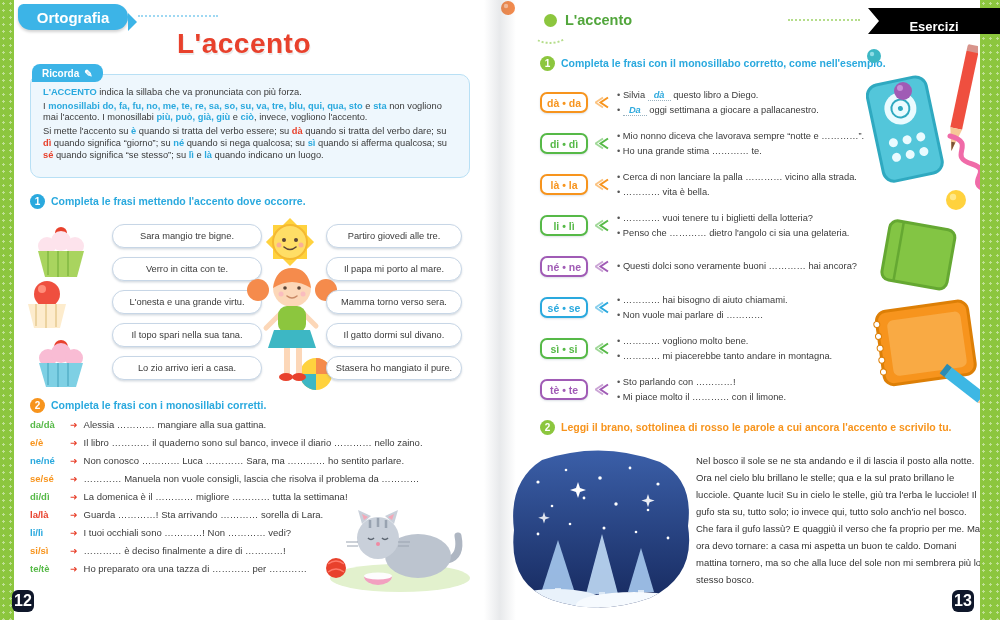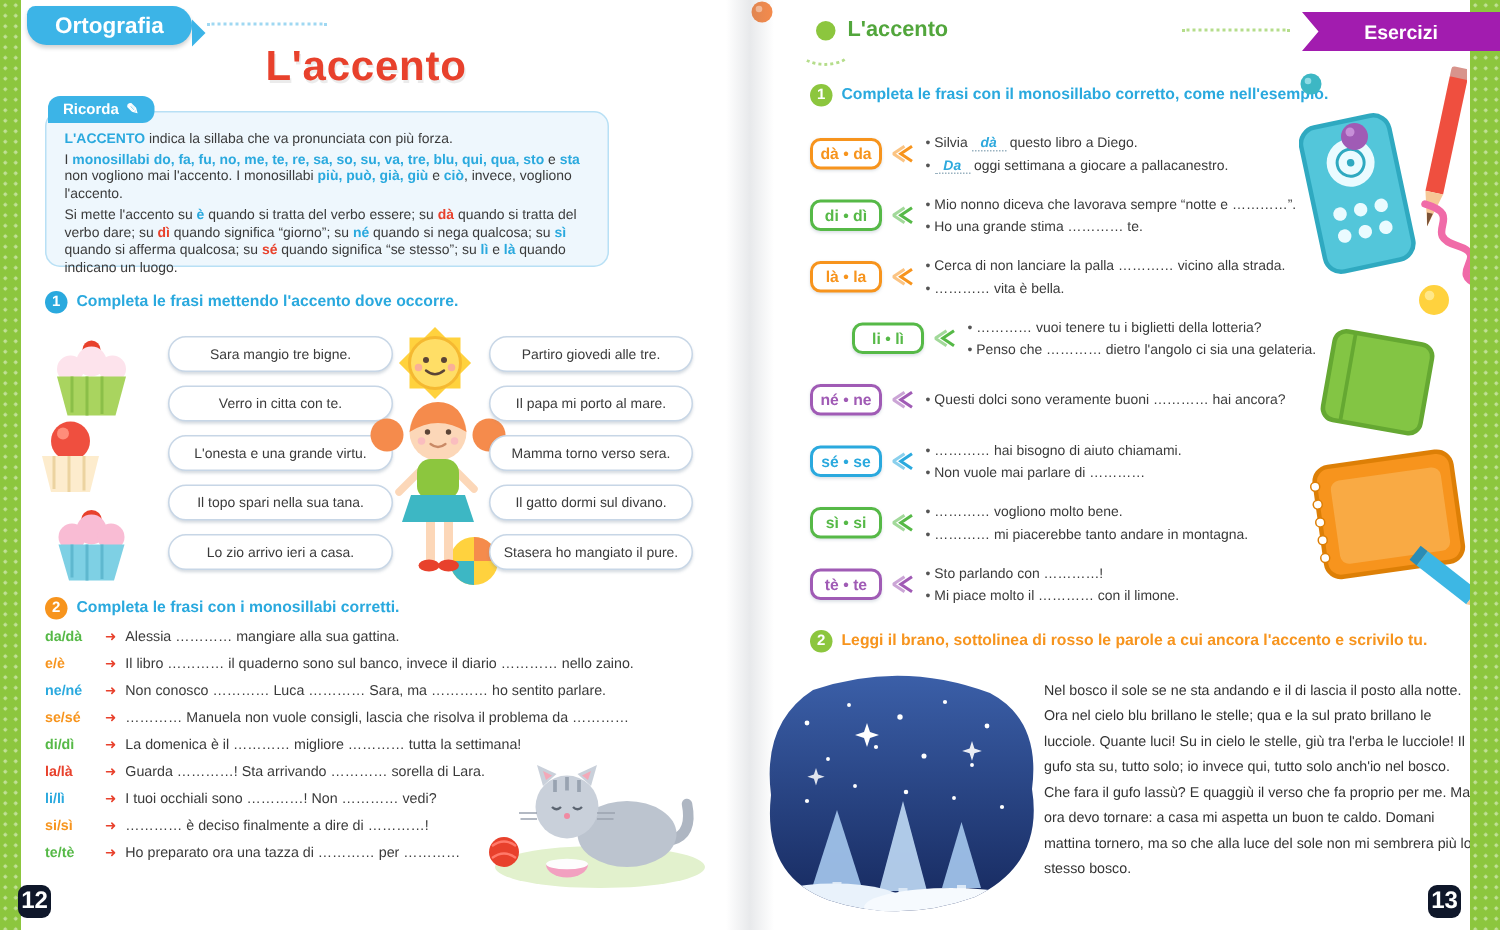--- a/index.html
+++ b/index.html
@@ -19,21 +19,21 @@
   .dots{position:absolute;height:0;border-top:2.5px dotted}
   .dots-tab{left:138px;top:15px;width:80px;border-color:#9fd8f2}
   .dots-ribbon{left:288px;top:19px;width:72px;border-color:#b5dd8b}
   .dash-arc{position:absolute;left:32px;top:24px;width:36px;height:20px;border:2px dotted transparent;border-bottom-color:#b5dd8b;border-radius:50%}
   
   .tab-orto{position:absolute;left:18px;top:4px;width:110px;height:26px;background:#3cb4e7;border-radius:6px 14px 14px 14px;
             color:#fff;font-weight:700;font-size:15px;display:flex;align-items:center;justify-content:center;box-shadow:0 2px 3px rgba(0,0,0,.18);z-index:3}
   .tab-orto::after{content:"";position:absolute;right:-9px;top:9px;border:9px solid transparent;border-left-color:#3cb4e7;border-right-width:0}
   .main-title{position:absolute;left:14px;top:28px;width:460px;text-align:center;font-size:28px;font-weight:800;color:#e8412c;letter-spacing:.5px;text-shadow:1px 2px 0 rgba(0,0,0,.08)}
   .ricorda-badge{position:absolute;left:32px;top:64px;height:18px;padding:0 10px;background:#3cb4e7;border-radius:8px 8px 8px 0;color:#fff;font-weight:700;font-size:10px;display:inline-flex;align-items:center;gap:5px;z-index:2}
-  .ricorda-box{position:absolute;left:30px;top:74px;width:376px;height:104px;background:#eef7fd;border:1.5px solid #b8e0f5;border-radius:10px;padding:12px 12px 5px}
+  .ricorda-box{position:absolute;left:30px;top:74px;width:440px;height:104px;background:#eef7fd;border:1.5px solid #b8e0f5;border-radius:10px;padding:12px 12px 5px}
   .ric-p{font-size:9.3px;line-height:1.26;color:#3a3a3a;margin-bottom:2px}
   .bold{font-weight:700}
   
   .ex-head{position:absolute;display:flex;align-items:flex-start;gap:6px}
   .num{width:15px;height:15px;border-radius:50%;color:#fff;font-weight:700;font-size:10px;display:flex;align-items:center;justify-content:center;flex:0 0 15px;margin-top:0}
   .num-blue{background:#2aa9de}.num-orange{background:#f7941d}.num-green{background:#8cc63e}
   .ex-title{font-weight:700;font-size:10.5px;line-height:1.35}
   .t-blue{color:#2aa9de}.t-orange{color:#f7941d}
   
   .scol{position:absolute;display:flex;flex-direction:column;gap:9px}
@@ -42,21 +42,21 @@
   .ex2-list{position:absolute;display:flex;flex-direction:column}
   .ex2-row{display:flex;align-items:baseline;height:18px;font-size:9.5px}
   .pair{flex:0 0 34px;font-weight:700}
   .arrow{color:#e8412c;margin:0 6px;font-size:9px;flex:0 0 auto}
   .rowtext{color:#3a3a3a;white-space:nowrap}
   .pnum{position:absolute;width:22px;height:22px;background:#0f172a;border-radius:6px;color:#fff;font-weight:700;font-size:16px;display:flex;align-items:center;justify-content:center;z-index:6}
   
   .r-head{position:absolute;left:44px;top:12px;display:flex;align-items:center;gap:8px}
   .r-dot{width:13px;height:13px;border-radius:50%;background:#8cc63e}
   .r-title{color:#52a63c;font-weight:800;font-size:14.5px}
-  .ribbon{position:absolute;left:368px;top:8px;width:132px;height:26px;background:#a21caf;color:#fff;font-weight:700;font-size:13px;display:flex;align-items:center;justify-content:center;clip-path:polygon(0 0,100% 0,100% 100%,0 100%,11px 50%);z-index:6}
+  .ribbon{position:absolute;left:368px;top:8px;width:132px;height:26px;background:#000000;color:#fff;font-weight:700;font-size:13px;display:flex;align-items:flex-end;justify-content:center;clip-path:polygon(0 0,100% 0,100% 100%,0 100%,11px 50%);z-index:6}
   
   .groups{position:absolute;display:flex;flex-direction:column}
   .group{display:flex;align-items:center;height:41px;gap:7px}
   .pairbox{min-width:48px;height:21px;border:2px solid #ccc;border-radius:7px;background:#fff;display:inline-flex;align-items:center;justify-content:center;font-weight:700;font-size:10.5px;padding:0 5px;box-shadow:0 1px 2px rgba(120,140,160,.25)}
   .flag{display:inline-flex;flex:0 0 auto}
   .lines{display:flex;flex-direction:column;gap:3px;width:274px}
   .ex-line{font-size:9.3px;color:#3a3a3a;line-height:1.3;white-space:nowrap}
   .ex-line::before{content:"• ";color:#555}
   .hand{color:#2ea9dd;font-style:italic;font-weight:700;border-bottom:1.5px dotted #9ab2c0;padding:0 6px}
   .passage{position:absolute;left:196px;top:452px;width:288px;font-size:9.5px;line-height:17px;color:#333;text-align:left}
@@ -308,21 +308,21 @@
             <path d="M8,1.5 L0.5,6.5 L8,11.5" fill="none" stroke="currentColor" stroke-width="2" opacity="0.55"></path>
           </svg>
         </span>
         <span class="lines">
           <div class="ex-line"><span>Cerca di non lanciare la palla ………… vicino alla strada.</span></div>
           <div class="ex-line"><span>………… vita è bella.</span></div>
         </span>
       </div>
 
       <div class="group">
-        <span class="pairbox" style="color: rgb(86, 185, 71); border-color: rgb(86, 185, 71); margin-left: 28px;">li • lì</span>
+        <span class="pairbox" style="color: rgb(86, 185, 71); border-color: rgb(86, 185, 71);">li • lì</span>
         <span class="flag" style="color: rgb(86, 185, 71);">
           <svg width="15" height="13" viewBox="0 0 15 13">
             <path d="M13,1.5 L5.5,6.5 L13,11.5" fill="none" stroke="currentColor" stroke-width="2"></path>
             <path d="M8,1.5 L0.5,6.5 L8,11.5" fill="none" stroke="currentColor" stroke-width="2" opacity="0.55"></path>
           </svg>
         </span>
         <span class="lines">
           <div class="ex-line"><span>………… vuoi tenere tu i biglietti della lotteria?</span></div>
           <div class="ex-line"><span>Penso che ………… dietro l'angolo ci sia una gelateria.</span></div>
         </span>

